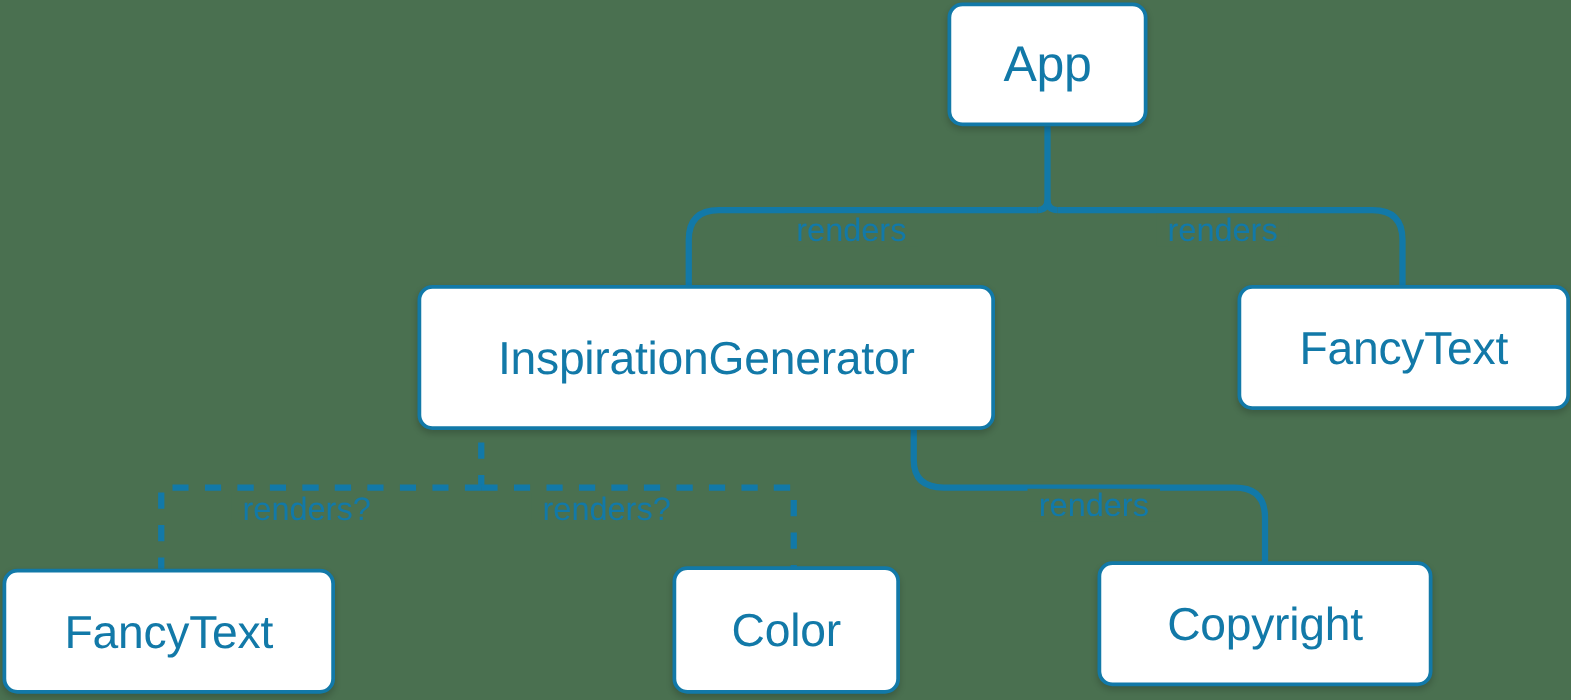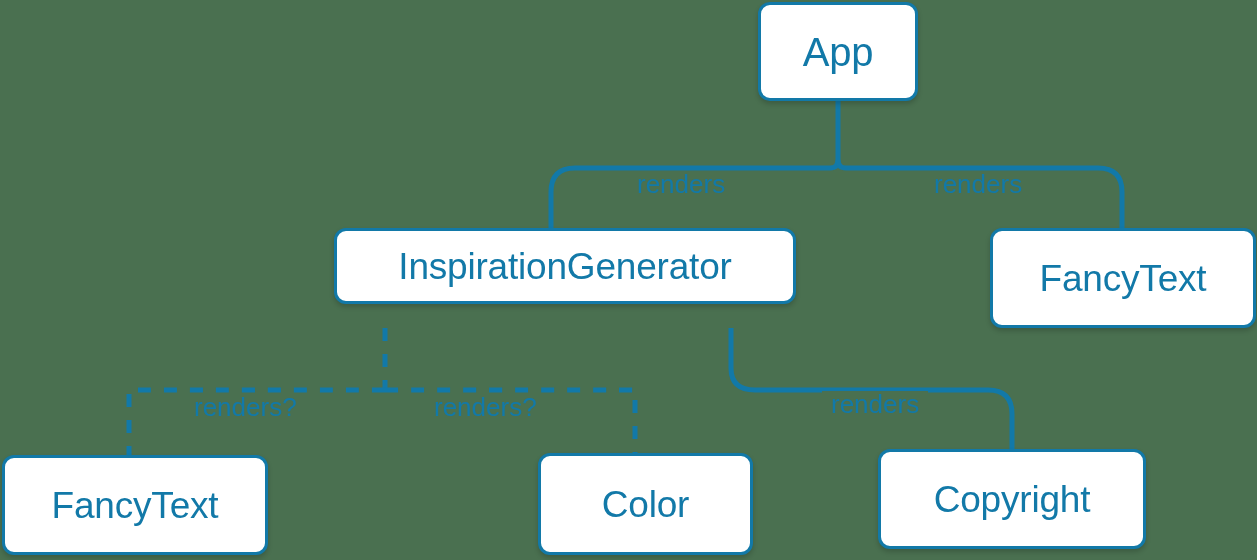--- a/index.html
+++ b/index.html
@@ -39,24 +39,24 @@
   }
   .node .node-label {
     font-size: 37px;
     line-height: 1;
     letter-spacing: -0.2px;
     white-space: nowrap;
     text-align: center;
   }
   #node-app        { left: 758px; top: 2px;   width: 160px; height: 99px; }
   #node-app .node-label { font-size: 40px; }
-  #node-insp       { left: 334px; top: 228px; width: 462px; height: 76px; }
+  #node-insp       { left: 334px; top: 228px; width: 462px; height: 116px; }
   #node-fancy-top  { left: 990px; top: 228px; width: 266px; height: 100px; }
   #node-fancy-bot  { left: 2px;   top: 455px; width: 266px; height: 100px; }
-  #node-color      { left: 538px; top: 453px; width: 215px; height: 102px; }
+  #node-color      { left: 538px; top: 453px; width: 182px; height: 102px; }
   #node-copyright  { left: 878px; top: 449px; width: 268px; height: 100px; }
 
   .edge-label {
     position: absolute;
     color: #1279a8;
     font-size: 26px;
     line-height: 1;
     white-space: nowrap;
     z-index: 2;
     background: #4a7050;

